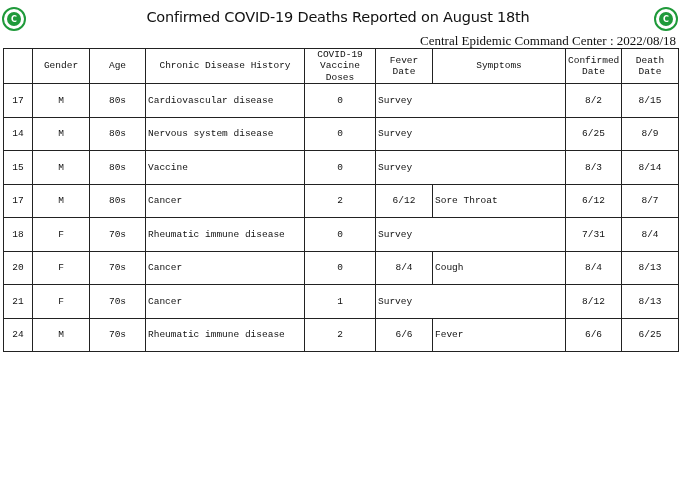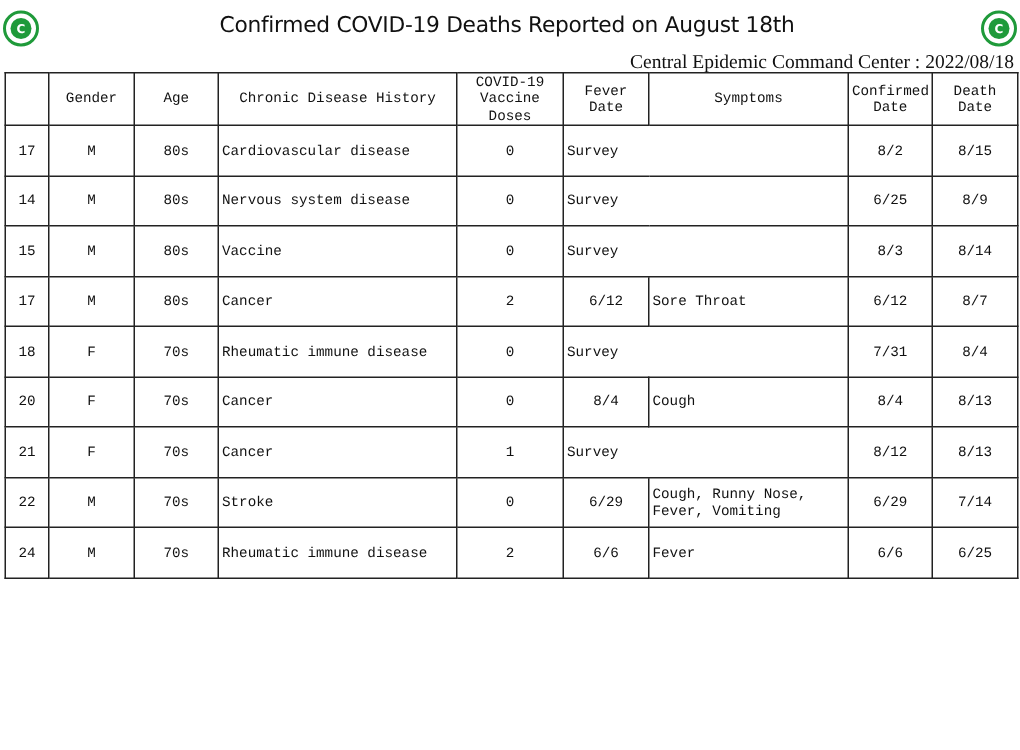--- a/index.html
+++ b/index.html
@@ -121,31 +121,20 @@
         <td class="c">21</td>
         <td class="c">F</td>
         <td class="c">70s</td>
         <td class="l">Cancer</td>
         <td class="c">1</td>
         <td class="l" colspan="2">Survey</td>
         <td class="c">8/12</td>
         <td class="c">8/13</td>
       </tr>
       <tr>
-        <td class="c">22</td>
-        <td class="c">M</td>
-        <td class="c">70s</td>
-        <td class="l">Stroke</td>
-        <td class="c">0</td>
-        <td class="c">6/29</td>
-        <td class="l">Cough, Runny Nose, Fever, Vomiting</td>
-        <td class="c">6/29</td>
-        <td class="c">7/14</td>
-      </tr>
-      <tr>
         <td class="c">24</td>
         <td class="c">M</td>
         <td class="c">70s</td>
         <td class="l">Rheumatic immune disease</td>
         <td class="c">2</td>
         <td class="c">6/6</td>
         <td class="l">Fever</td>
         <td class="c">6/6</td>
         <td class="c">6/25</td>
       </tr>

